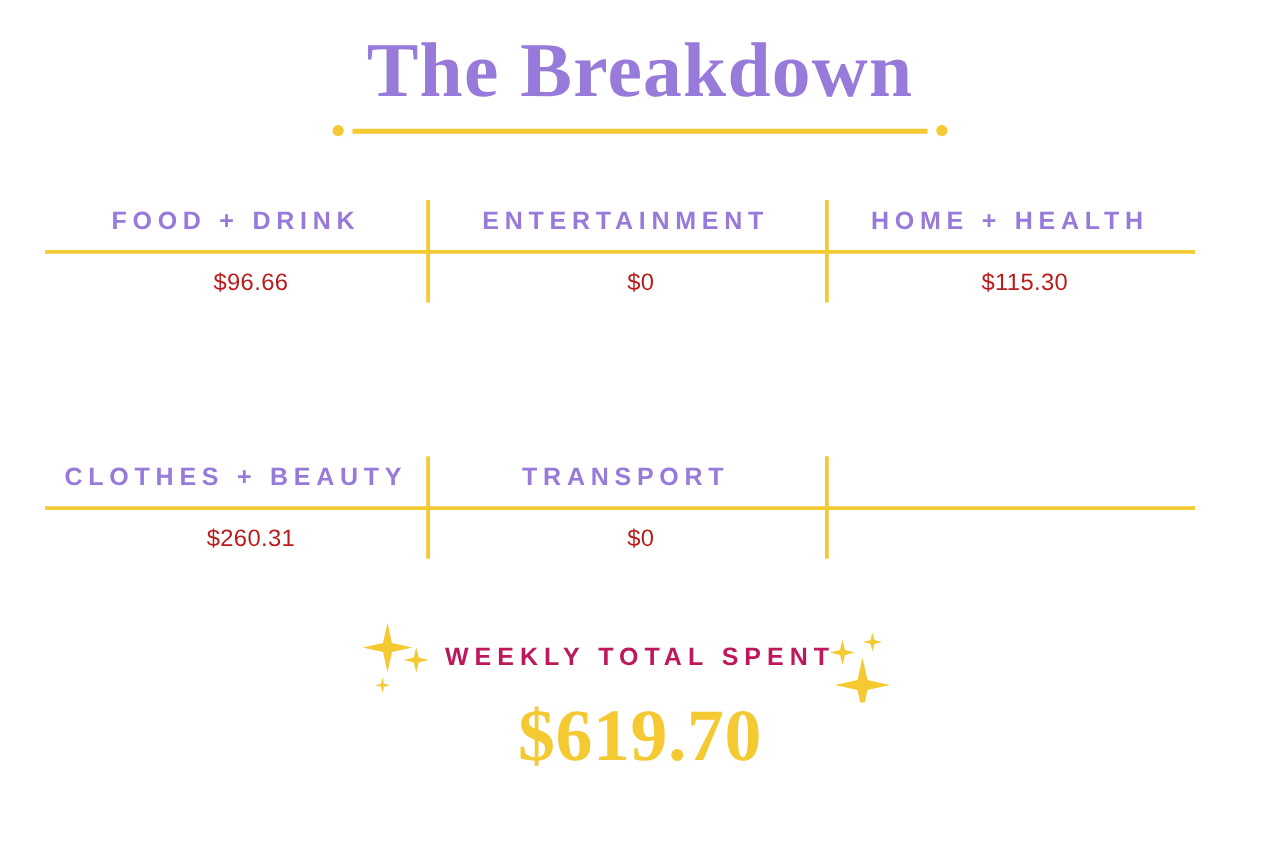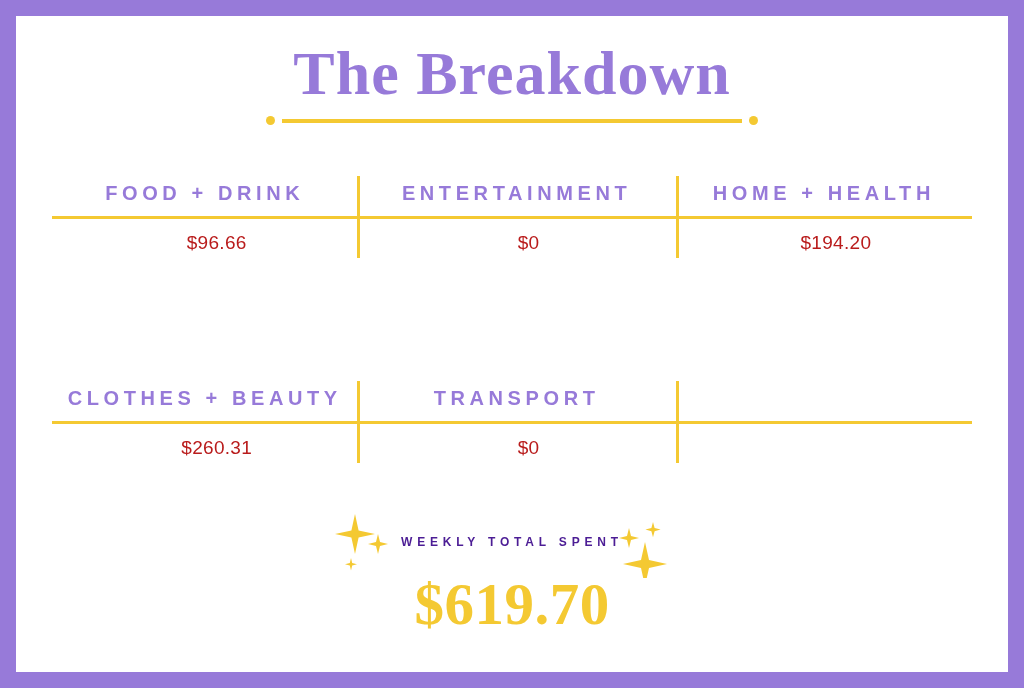--- a/index.html
+++ b/index.html
@@ -13,21 +13,21 @@
     overflow: hidden;
     font-family: "Liberation Sans", sans-serif;
   }
 
   .poster {
     position: relative;
     width: 1024px;
     height: 688px;
     box-sizing: border-box;
     background: #977ad9;
-    padding: 16px;
+    padding: 0;
   }
 
   .poster-inner {
     position: relative;
     width: 100%;
     height: 100%;
     background: #ffffff;
     box-sizing: border-box;
   }
 
@@ -159,23 +159,23 @@
     position: relative;
     display: inline-flex;
     align-items: center;
     justify-content: center;
     height: 72px;
   }
 
   .total-label {
     font-family: "Liberation Sans", sans-serif;
     font-weight: bold;
-    font-size: 12px;
+    font-size: 20px;
     letter-spacing: 4.8px;
-    color: #4c1d95;
+    color: #be185d;
     text-transform: uppercase;
     white-space: nowrap;
     position: relative;
     z-index: 2;
   }
 
   .sparkle-group {
     position: absolute;
     top: 0;
     width: 90px;
@@ -219,21 +219,21 @@
         <div class="cat-cell c0">
           <div class="cat-label">FOOD + DRINK</div>
           <div class="cat-value">$96.66</div>
         </div>
         <div class="cat-cell c1">
           <div class="cat-label">ENTERTAINMENT</div>
           <div class="cat-value">$0</div>
         </div>
         <div class="cat-cell c2">
           <div class="cat-label">HOME + HEALTH</div>
-          <div class="cat-value">$194.20</div>
+          <div class="cat-value">$115.30</div>
         </div>
       </div>
       <div class="row-rule"></div>
       <div class="row-div d1"></div>
       <div class="row-div d2"></div>
     </div>
 
     <div class="cat-row row-2">
       <div class="cat-grid">
         <div class="cat-cell c0">

